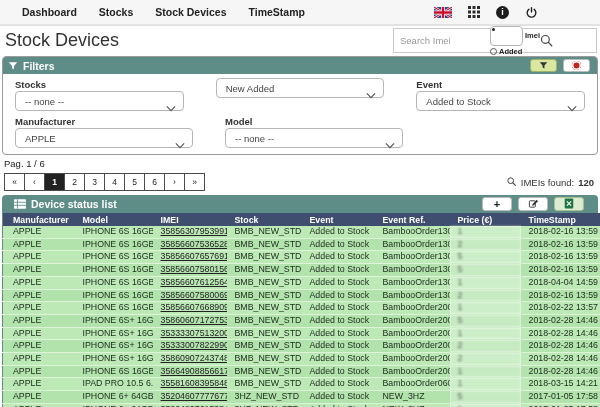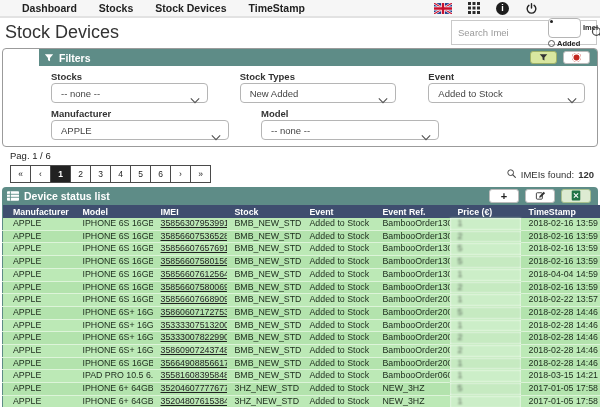--- a/index.html
+++ b/index.html
@@ -1,45 +1,45 @@
 <!DOCTYPE html>
 <html><head>
 <meta charset="utf-8">
 <style>
   * { margin:0; padding:0; box-sizing:border-box; }
   html,body { width:600px; height:407px; overflow:hidden; background:#fff;
     font-family:"Liberation Sans", sans-serif; color:#222; }
 
   
-  .navbar { height:18px; background:#f6f6f6; border-bottom:2px solid #e2e2e2;
+  .navbar { height:26px; background:#f6f6f6; border-bottom:2px solid #e2e2e2;
     display:flex; align-items:center; padding:0 10px; }
   .nav-items { display:flex; align-items:center; gap:22px; padding-left:12px; flex:1; }
   .nav-item { font-size:10.5px; font-weight:700; color:#222; cursor:pointer; }
   .nav-icons { display:flex; align-items:center; gap:16px; padding-right:52px; }
   .icon-btn { display:flex; align-items:center; justify-content:center; cursor:pointer; }
   .info-circle { width:13px; height:13px; border-radius:50%; background:#1d1d1d; color:#fff;
     font-size:9px; font-weight:700; display:flex; align-items:center; justify-content:center; }
 
   
   .title-row { height:29px; display:flex; align-items:center; justify-content:space-between; padding:0 3px; }
   .page-title { font-size:18px; color:#333; padding-left:2px; }
-  .search-box { width:146px; height:25px; border:1px solid #c9c9c9; display:flex; align-items:center; background:#fff; }
+  .search-box { width:204px; height:25px; border:1px solid #c9c9c9; display:flex; align-items:center; background:#fff; }
   .search-input { border:none; outline:none; width:96px; height:21px; font-size:9.5px; padding-left:6px;
     font-family:"Liberation Sans", sans-serif; color:#333; }
   .search-input::placeholder { color:#9a9a9a; }
   .radio-col { display:flex; flex-direction:column; justify-content:center; gap:1px; width:42px; }
   .radio-row { display:flex; align-items:center; gap:2px; cursor:pointer; }
   .radio { width:7px; height:7px; border:1px solid #555; border-radius:50%; position:relative; flex:none; }
   .radio.sel::after { content:""; position:absolute; left:1px; top:1px; width:3px; height:3px;
     border-radius:50%; background:#222; }
   .radio-label { font-size:7.5px; font-weight:700; color:#222; }
   .search-go { width:28px; display:flex; justify-content:center; }
 
   
-  .filters { margin:1px 2px 0 2px; border:1px solid #9b9b9b; border-radius:4px; overflow:hidden;padding-left:36px; }
+  .filters { margin:1px 2px 0 2px; border:1px solid #9b9b9b; border-radius:4px; overflow:hidden; }
   .panel-head { height:17px; background:#5e8c87; display:flex; align-items:center; padding:0 5px; }
   .panel-title { color:#fff; font-size:10.5px; font-weight:700; margin-left:5px; flex:1; }
   .head-btns { display:flex; gap:6px; padding-right:2px; }
   .hbtn { width:27px; height:13px; border-radius:3px; display:flex; align-items:center; justify-content:center;
     cursor:pointer; border:1px solid #bbb; background:#fff; }
   .hbtn.apply { background:#d9e7a0; border-color:#9fb268; }
   .clear-dot { width:9px; height:9px; border-radius:50%; background:#c2271f;
     box-shadow: inset 0 0 0 1.5px #fff, inset 0 0 0 3px #c2271f; }
   .filters-body { padding:4px 12px 6px 12px; }
   .f-row { display:flex; gap:32px; }
@@ -48,34 +48,34 @@
   .sel { position:relative; height:20px; border:1px solid #b5b5b5; border-radius:4px; background:#fff;
     display:flex; align-items:center; padding:0 22px 0 9px; cursor:pointer; }
   .sel-val { font-size:9.5px; color:#444; white-space:nowrap; }
   .sel .chev { position:absolute; right:7px; top:6px; }
   .cb { width:9px; height:9px; border:1px solid #777; background:#fff; display:inline-block; cursor:pointer; }
   .txt-disabled { width:100%; height:20px; border:1px solid #c9c9c9; border-radius:4px; background:#e9e9e9;
     font-size:9.5px; padding:0 8px; color:#999; font-family:"Liberation Sans", sans-serif; }
   .txt-disabled::placeholder { color:#9b9b9b; }
 
   
-  .pag-wrap { margin:3px 2px 0 10px; position:relative; }
+  .pag-wrap { margin:3px 2px 0 4px; position:relative; }
   .pag-label { font-size:9.5px; color:#222; height:13px; }
   .pg-btns { display:flex; margin-top:2px; }
   .pg-btn { min-width:21px; height:18px; border:1px solid #4a4a4a; background:#fff; font-size:8.5px;
     color:#222; cursor:pointer; margin-left:-1px; font-family:"Liberation Sans", sans-serif; }
   .pg-btn:first-child { margin-left:0; }
   .pg-btn.active { background:#222; color:#fff; font-weight:700; }
   .found { position:absolute; right:4px; bottom:2px; display:flex; align-items:center; gap:4px;
     font-size:9.5px; color:#333; }
   .found b { font-weight:700; }
 
   
   .list-panel { margin:4px 2px 0 2px; }
-  .list-head { height:18px; background:#5e8c87; border-radius:4px 4px 0 0; display:flex; align-items:center; padding:0 5px; }
+  .list-head { height:18px; background:#5e8c87; border-radius:4px 4px 0 0; display:flex; align-items:center; padding:0 12px; }
   .list-title { color:#fff; font-size:10.5px; font-weight:700; margin-left:5px; flex:1; }
   .list-btns { display:flex; gap:6px; padding-right:2px; }
   .lbtn { width:30px; height:14px; border-radius:3px; border:1px solid #bbb; background:#fff;
     display:flex; align-items:center; justify-content:center; cursor:pointer; }
   .lbtn.excel { background:#ddebd2; border-color:#a8c08e; }
   .plus-glyph { font-size:11px; font-weight:700; color:#222; line-height:10px; }
 
   table { width:596px; border-collapse:collapse; table-layout:fixed;
     border-left:1px solid #5e8c87; border-right:1px solid #5e8c87; }
   thead th { background:#3f4e6f; color:#fff; font-size:8.8px; font-weight:700; text-align:left;
@@ -185,21 +185,20 @@
         <div class="sel">
           <span class="sel-val">-- none --</span>
           <span class="chev">
             <svg width="10" height="7" viewBox="0 0 12 8" fill="none">
                 <path d="M1 1.5 L6 6.5 L11 1.5" stroke="#555" stroke-width="1.4"></path>
               </svg>
           </span>
         </div>
       </div>
       <div class="f-field">
-        <div class="f-label">Stock Types</div>
         <div class="sel">
           <span class="sel-val">New Added</span>
           <span class="chev">
             <svg width="10" height="7" viewBox="0 0 12 8" fill="none">
                 <path d="M1 1.5 L6 6.5 L11 1.5" stroke="#555" stroke-width="1.4"></path>
               </svg>
           </span>
         </div>
       </div>
       <div class="f-field">

